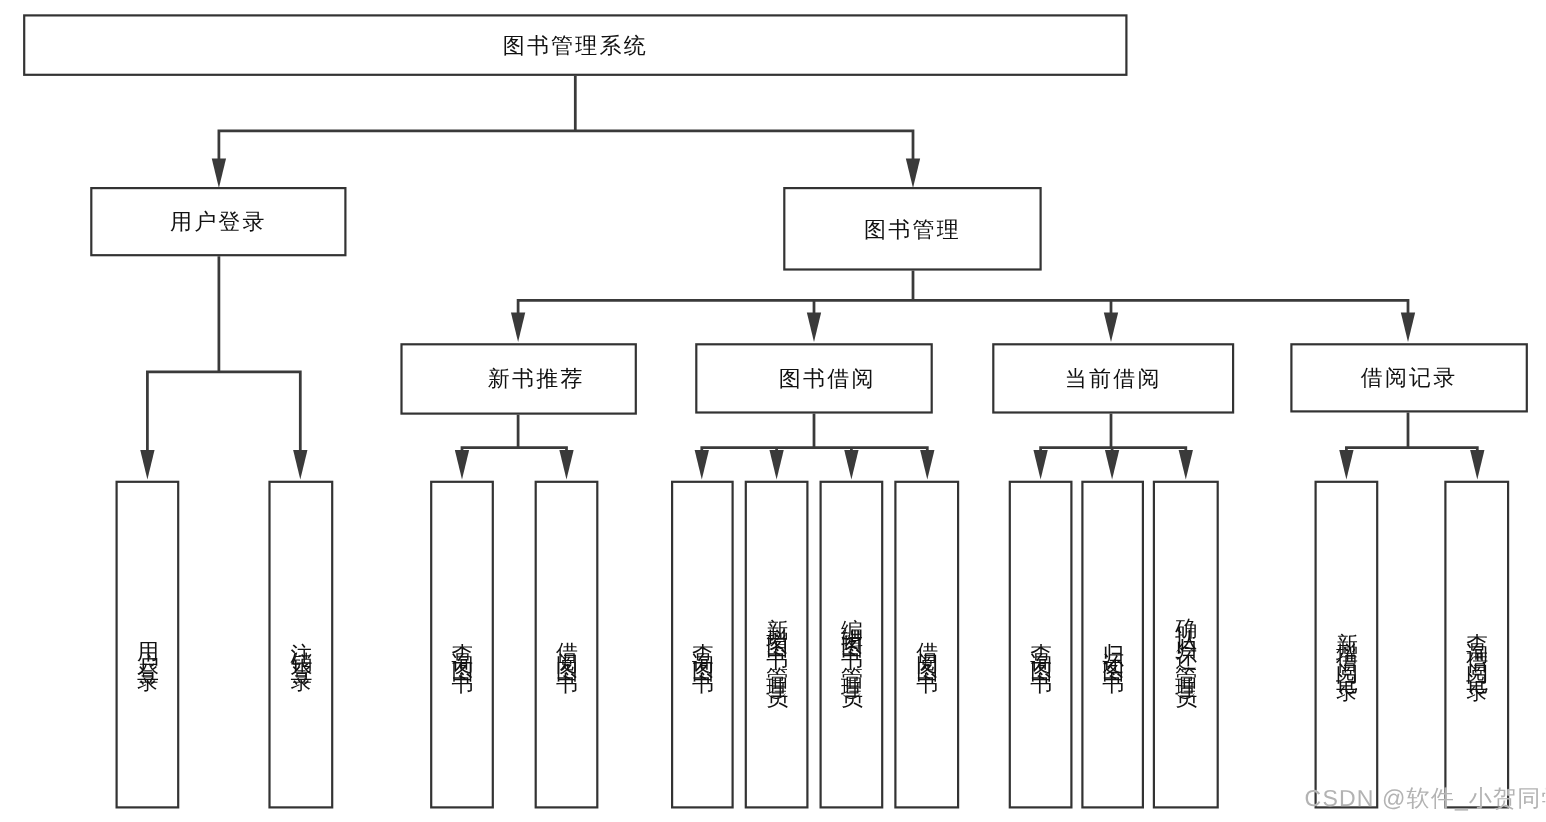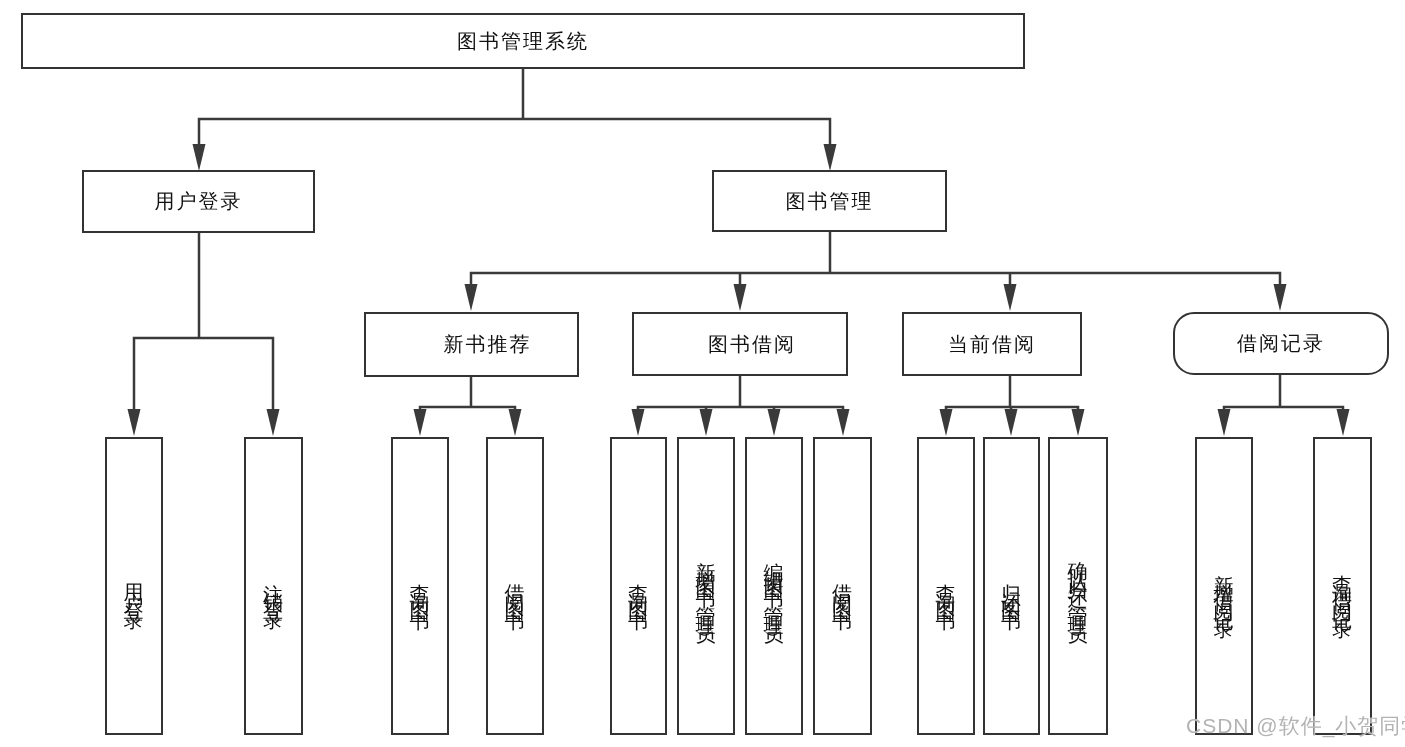--- a/index.html
+++ b/index.html
@@ -99,34 +99,34 @@
     </g>
   </svg>
 
   <div class="box h" style="left:21px;top:13px;width:1004px;height:56px;">
     <span>图书管理系统</span>
   </div>
 
   <div class="box h" style="left:82px;top:170px;width:233px;height:63px;">
     <span>用户登录</span>
   </div>
-  <div class="box h" style="left:712px;top:170px;width:235px;height:62px;">
+  <div class="box h" style="left:712px;top:170px;width:235px;height:76px;">
     <span>图书管理</span>
   </div>
 
   <div class="box h" style="left:364px;top:312px;width:215px;height:65px;padding-left:32px;">
     <span>新书推荐</span>
   </div>
   <div class="box h" style="left:632px;top:312px;width:216px;height:64px;padding-left:24px;">
     <span>图书借阅</span>
   </div>
-  <div class="box h" style="left:902px;top:312px;width:180px;height:64px;">
+  <div class="box h" style="left:902px;top:312px;width:220px;height:64px;">
     <span>当前借阅</span>
   </div>
-  <div class="box h" style="left:1173px;top:312px;width:216px;height:63px;border-radius:21px;">
+  <div class="box h" style="left:1173px;top:312px;width:216px;height:63px;">
     <span>借阅记录</span>
   </div>
 
   <div class="box v" style="left:105px;">
     <span>用户登录</span>
   </div>
   <div class="box v" style="left:244px;width:59px;">
     <span>注销登录</span>
   </div>
 

